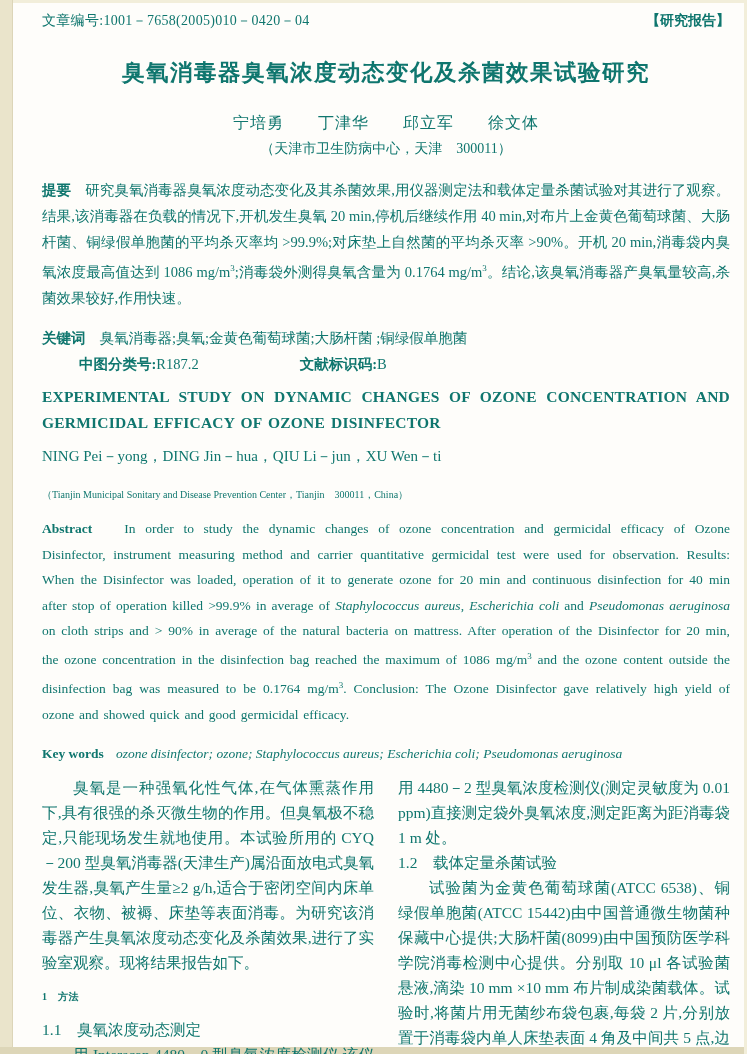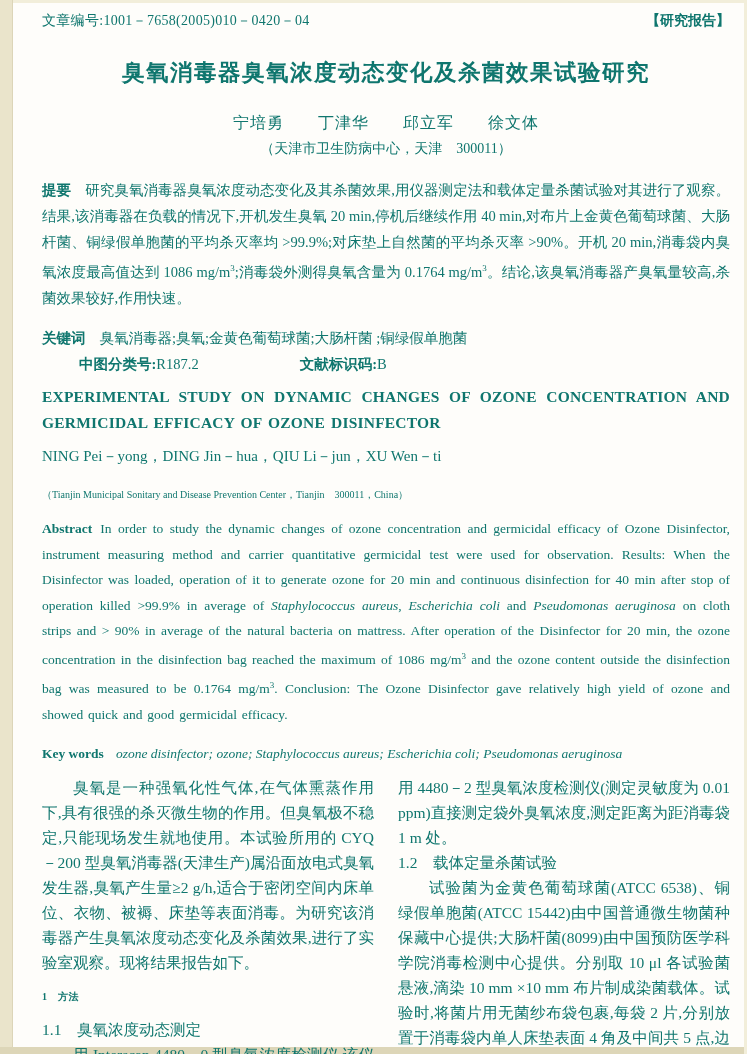--- a/index.html
+++ b/index.html
@@ -39,21 +39,21 @@
   .clc .gap{display:inline-block;width:64px;}
   .title-en{
     margin:7px 0 0 0;font-size:15.5px;font-weight:bold;line-height:26px;
     text-align:justify;letter-spacing:.2px;word-spacing:2px;
   }
   .authors-en{margin-top:9px;font-size:15px;line-height:22px;}
   .affil-en{margin-top:18px;font-size:10px;line-height:20px;}
   .abs-en{
     margin-top:11px;font-size:13.5px;line-height:25.5px;text-align:justify;word-spacing:1.5px;
   }
-  .abs-en .lbl{font-weight:bold;font-style:normal;margin-right:8px;}
+  .abs-en .lbl{font-weight:bold;font-style:normal;margin-right:32px;}
   .kw-en{font-size:13.5px;line-height:25.5px;}
   .kw-en .lbl{font-weight:bold;margin-right:12px;}
   .kw-en .kws{font-style:italic;}
   .cols{display:flex;margin-top:9px;gap:24px;}
   .col{width:332px;font-size:15.5px;line-height:25px;text-align:justify;}
   .col p{margin:0;}
   .col p.indent{text-indent:2em;}
   .col h3{margin:9px 0 8px 0;font-size:10px;font-weight:bold;letter-spacing:.5px;}
   .col h4{margin:0 0 0 0;font-size:15.5px;font-weight:normal;}
   sup{font-size:9px;}

